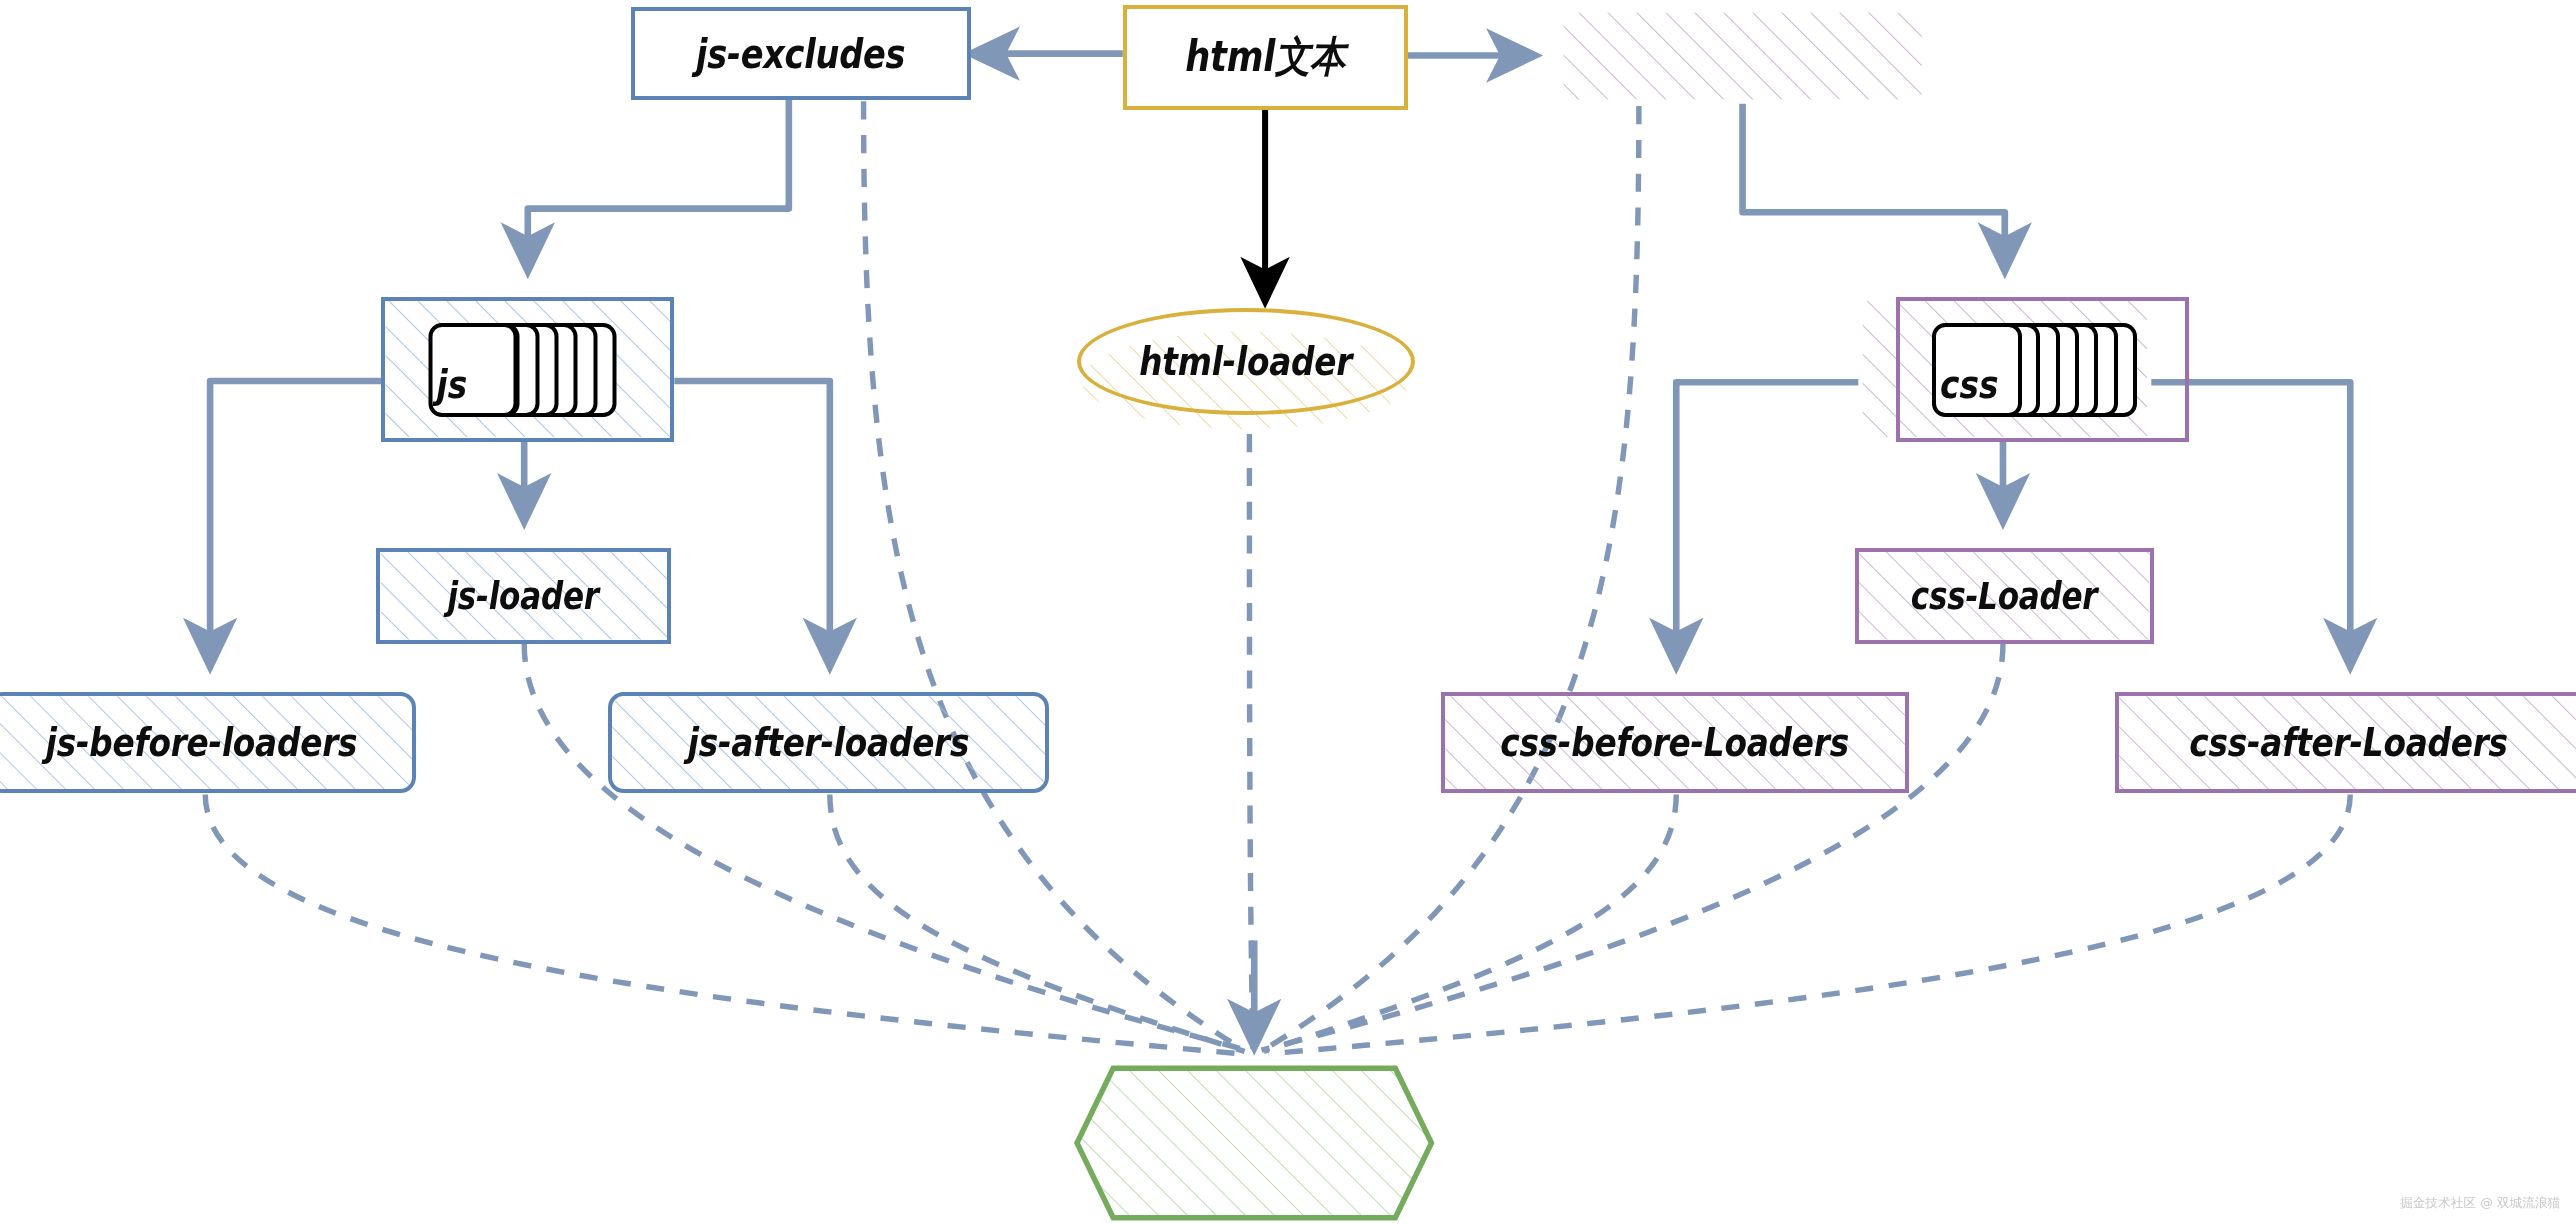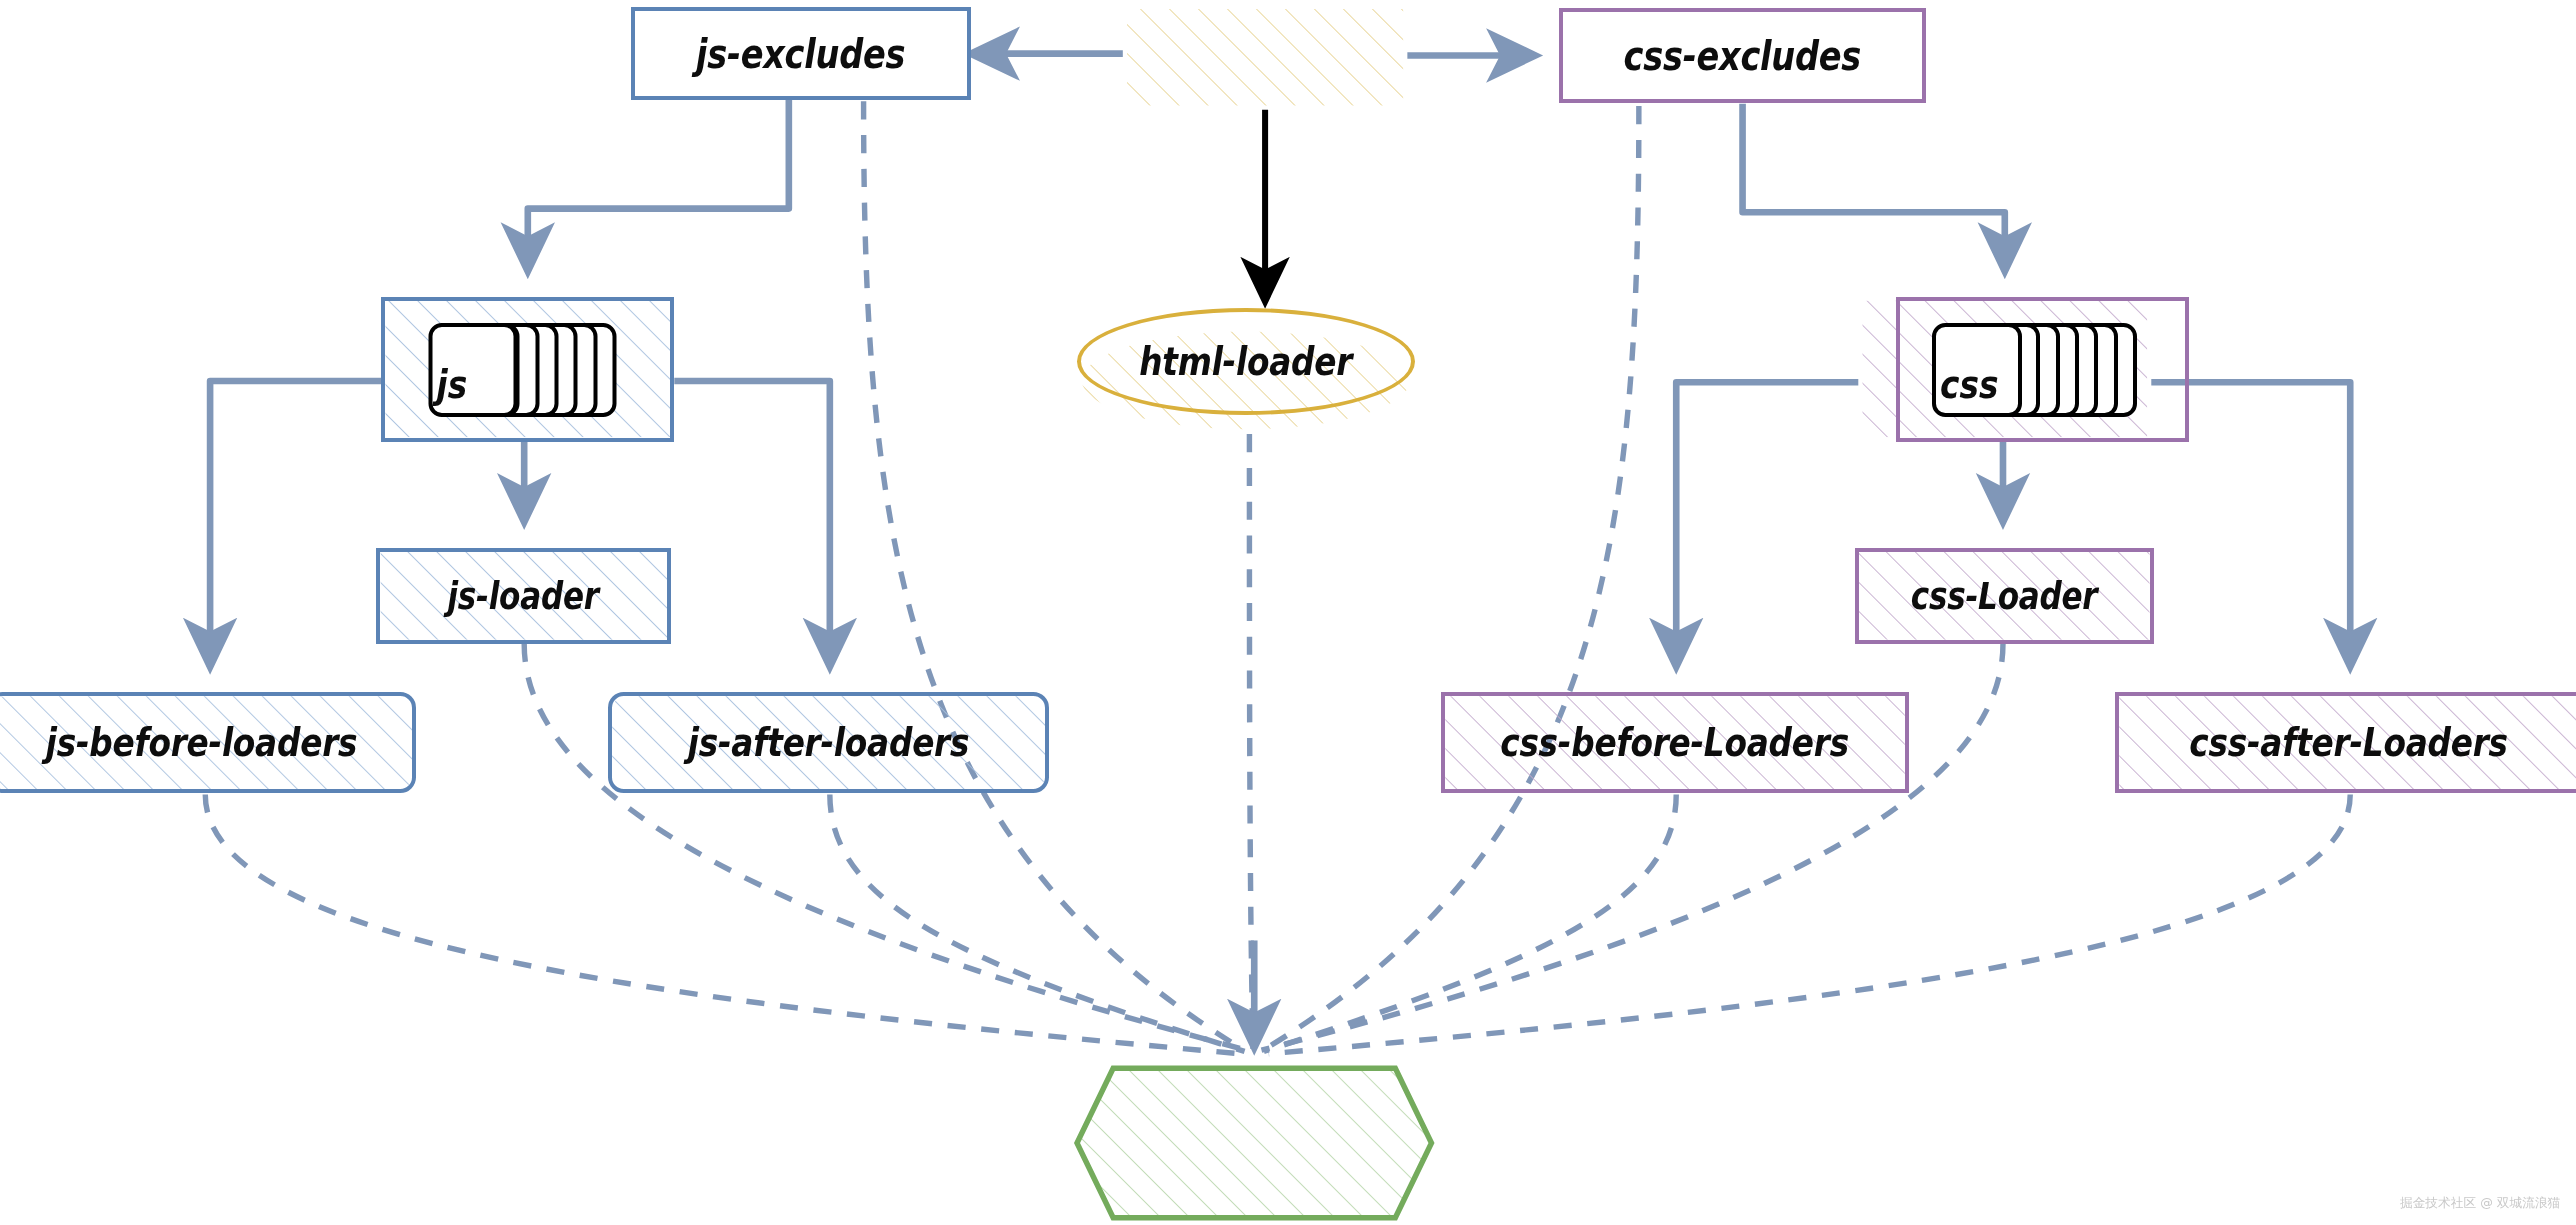--- a/index.html
+++ b/index.html
@@ -195,28 +195,28 @@
       <rect x="-15" y="1155" width="698" height="154" rx="22" fill="url(#h-blue)" opacity="0.95"></rect>
       <rect x="1015" y="1155" width="718" height="154" rx="22" fill="url(#h-blue)" opacity="0.95"></rect>
       <rect x="2397" y="1155" width="762" height="154" fill="url(#h-purple)" opacity="0.95"></rect>
       <rect x="3515" y="1155" width="762" height="154" fill="url(#h-purple)" opacity="0.95"></rect>
       <polygon points="1846,1772 2314,1772 2374,1896 2314,2020 1846,2020 1786,1896" fill="url(#h-green)" opacity="0.95"></polygon>
     </g>
 
     <polygon points="1846,1772 2314,1772 2374,1896 2314,2020 1846,2020 1786,1896" fill="none" stroke="#74ab5c" stroke-width="9"></polygon>
   </svg>
 
+  <div class="node box gold" style="left:1123px; top:4.8px; width:285px; height:105px;">
+    <span class="node-label" style="font-size:42px;">html文本</span>
+  </div>
 
   <div class="node box blue" style="left:631px; top:7.2px; width:340px; height:93px;">
     <span class="node-label" style="font-size:40px;">js-excludes</span>
   </div>
 
-  <div class="node box purple" style="left:1559px; top:8.4px; width:367px; height:95px;">
-    <span class="node-label" style="font-size:40px;">css-excludes</span>
-  </div>
 
   <div class="node ellipse" style="left:1077px; top:308px; width:338px; height:107px; background:transparent;">
     <span class="node-label" style="font-size:39px;">html-loader</span>
   </div>
 
   <div class="node box blue" style="left:381px; top:297px; width:293px; height:145px; background:transparent;">
     <div class="stack" style="width:199px; height:94px;">
       <div class="card" style="left:117px;"></div>
       <div class="card" style="left:98px;"></div>
       <div class="card" style="left:78px;"></div>

